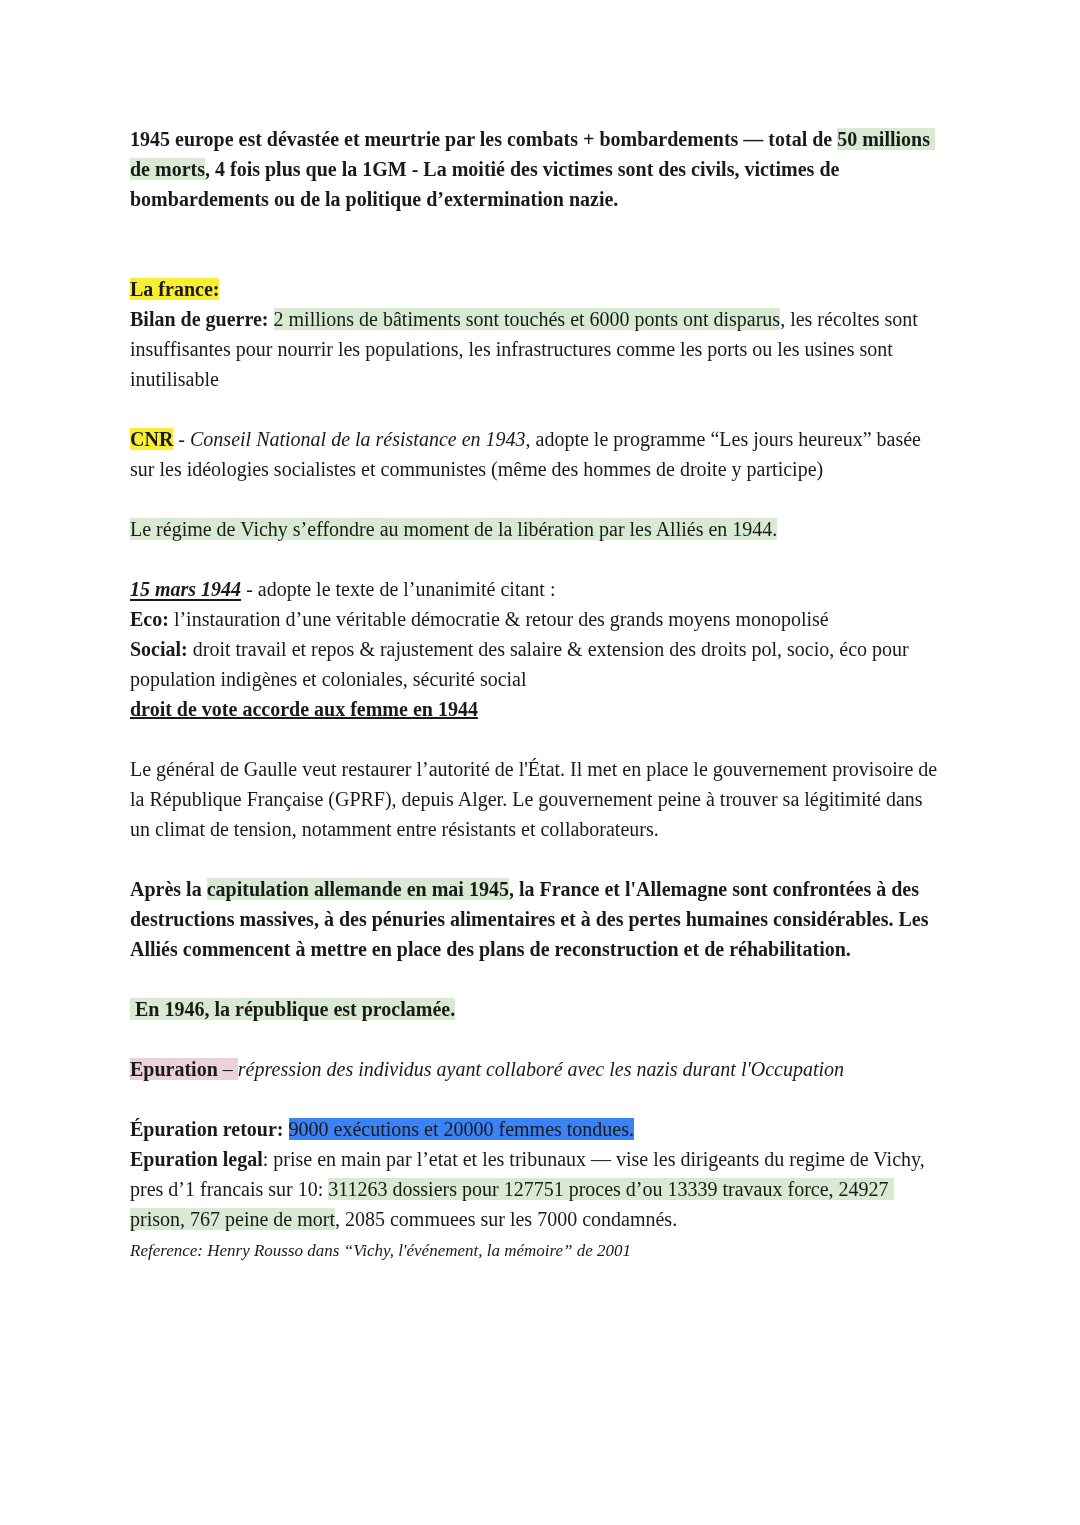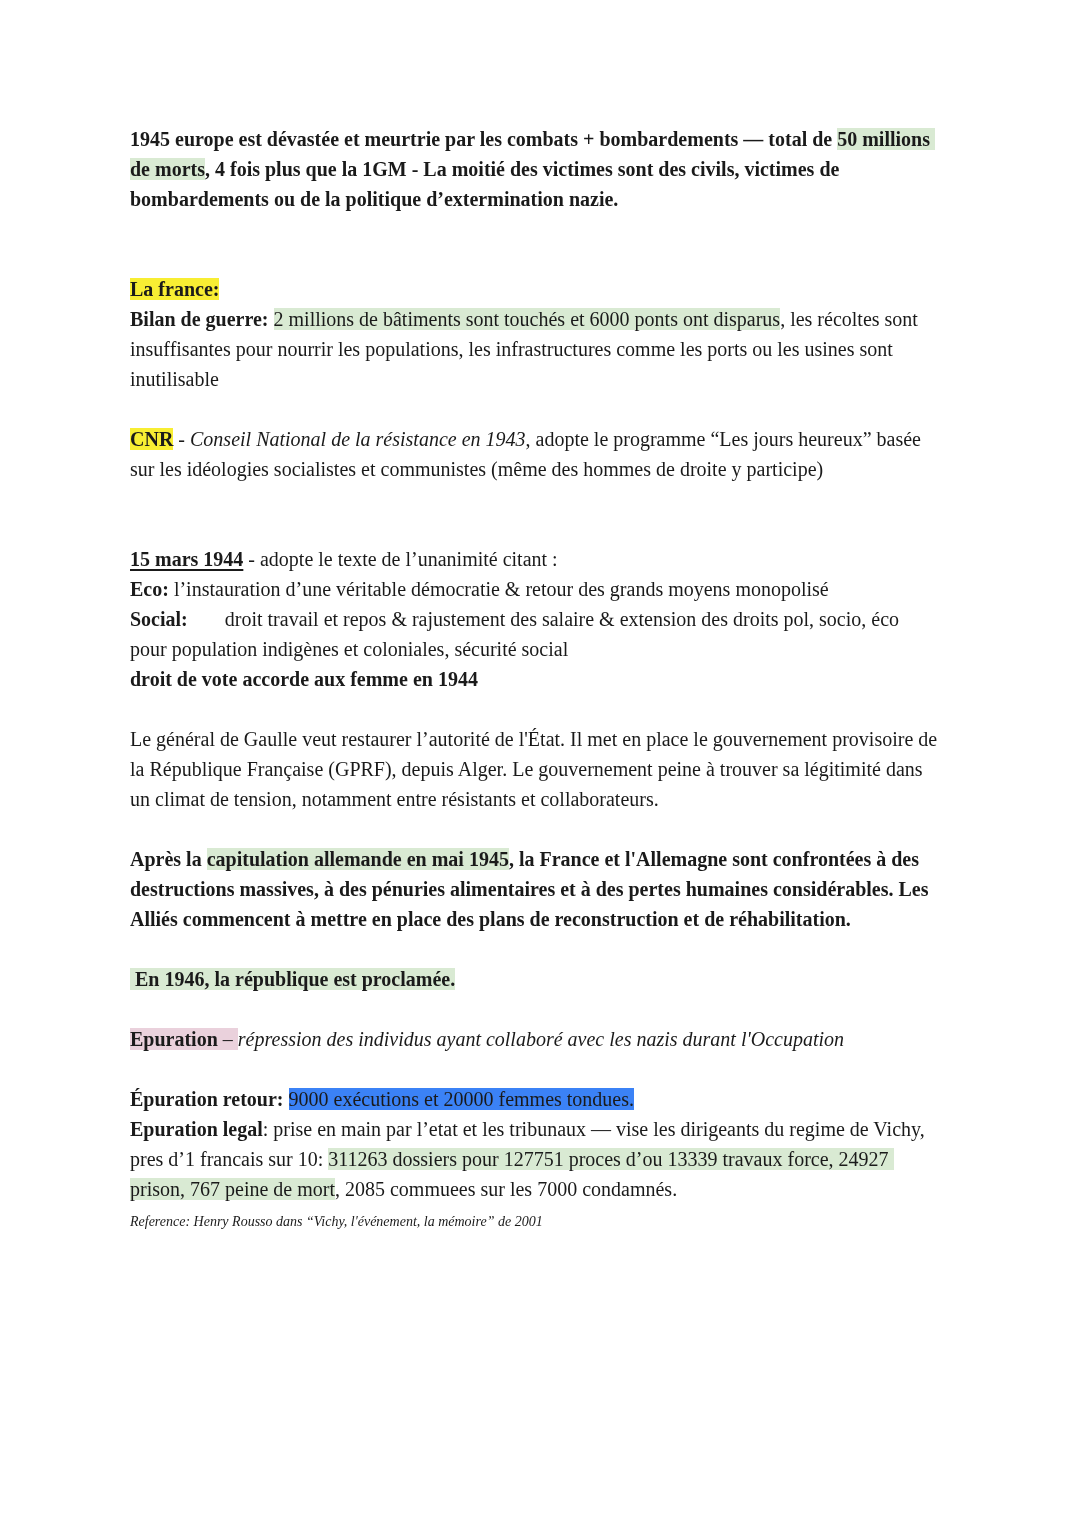--- a/index.html
+++ b/index.html
@@ -24,41 +24,42 @@
     font-size: 20px;
     line-height: 30px;
     color: #1a1a1a;
     white-space: pre-wrap;
     text-align: left;
   }
   .para.blank { min-height: 30px; }
   .seg { border-radius: 0; }
   .b { font-weight: 700; }
   .i { font-style: italic; text-align: center; }
-  .u { text-decoration: underline; text-underline-offset: 3px; }
-  .small { font-size: 14px; }
+  .u { text-decoration: underline; text-underline-offset: 3px; font-style: italic; }
+  .small { font-size: 17px; }
 </style>
 </head>
 <body style="background: rgb(255, 255, 255);">
 
 <div class="page">
   <div class="doc-body">
       <p class="para"><span class="seg b" style="color: rgb(26, 26, 26);">1945 europe est dévastée et meurtrie par les combats + bombardements — total de </span><span class="seg b" style="background-color: rgb(217, 234, 211); color: rgb(26, 26, 26);">50 millions de morts</span><span class="seg b" style="color: rgb(26, 26, 26);">, 4 fois plus que la 1GM - La moitié des victimes sont des civils, victimes de bombardements ou de la politique d’extermination nazie.</span></p>
       <p class="para blank">&nbsp;</p>
       <p class="para blank">&nbsp;</p>
       <p class="para"><span class="seg b" style="background-color: rgb(248, 238, 51); color: rgb(26, 26, 26); text-align: center;">La france:</span></p>
       <p class="para"><span class="seg b" style="color: rgb(26, 26, 26);">Bilan de guerre:</span><span class="seg" style="color: rgb(26, 26, 26);"> </span><span class="seg" style="background-color: rgb(217, 234, 211); color: rgb(26, 26, 26);">2 millions de bâtiments sont touchés et 6000 ponts ont disparus</span><span class="seg" style="color: rgb(26, 26, 26);">, les récoltes sont insuffisantes pour nourrir les populations, les infrastructures comme les ports ou les usines sont inutilisable</span></p>
       <p class="para blank">&nbsp;</p>
       <p class="para"><span class="seg b" style="background-color: rgb(248, 238, 51); color: rgb(26, 26, 26);">CNR</span><span class="seg" style="color: rgb(26, 26, 26);"> - </span><span class="seg i" style="color: rgb(26, 26, 26);">Conseil National de la résistance en 1943</span><span class="seg" style="color: rgb(26, 26, 26);">, adopte le programme “Les jours heureux” basée sur les idéologies socialistes et communistes (même des hommes de droite y participe)</span></p>
       <p class="para blank">&nbsp;</p>
+      <p class="para"><span class="seg" style="background-color: rgb(217, 234, 211); color: rgb(26, 26, 26);">Le régime de Vichy s’effondre au moment de la libération par les Alliés en 1944.</span></p>
       <p class="para blank">&nbsp;</p>
       <p class="para"><span class="seg b u" style="color: rgb(26, 26, 26);">15 mars 1944</span><span class="seg" style="color: rgb(26, 26, 26);"> - adopte le texte de l’unanimité citant :</span></p>
       <p class="para"><span class="seg b" style="color: rgb(26, 26, 26);">Eco:</span><span class="seg" style="color: rgb(26, 26, 26);"> l’instauration d’une véritable démocratie &amp; retour des grands moyens monopolisé</span></p>
-      <p class="para"><span class="seg b" style="color: rgb(26, 26, 26);">Social:</span><span class="seg" style="color: rgb(26, 26, 26); margin-left: 32px;"> droit travail et repos &amp; rajustement des salaire &amp; extension des droits pol, socio, éco pour population indigènes et coloniales, sécurité social</span></p>
-      <p class="para"><span class="seg b" style="color: rgb(26, 26, 26);">droit de vote accorde aux femme en 1944</span></p>
+      <p class="para"><span class="seg b" style="color: rgb(26, 26, 26);">Social:</span><span class="seg" style="color: rgb(26, 26, 26);"> droit travail et repos &amp; rajustement des salaire &amp; extension des droits pol, socio, éco pour population indigènes et coloniales, sécurité social</span></p>
+      <p class="para"><span class="seg b" style="color: rgb(26, 26, 26); text-decoration: underline;">droit de vote accorde aux femme en 1944</span></p>
       <p class="para blank">&nbsp;</p>
       <p class="para"><span class="seg" style="color: rgb(26, 26, 26);">Le général de Gaulle veut restaurer l’autorité de l'État. Il met en place le gouvernement provisoire de la République Française (GPRF), depuis Alger. Le gouvernement peine à trouver sa légitimité dans un climat de tension, notamment entre résistants et collaborateurs.</span></p>
       <p class="para blank">&nbsp;</p>
       <p class="para"><span class="seg b" style="color: rgb(26, 26, 26);">Après la </span><span class="seg b" style="background-color: rgb(217, 234, 211); color: rgb(26, 26, 26);">capitulation allemande en mai 1945</span><span class="seg b" style="color: rgb(26, 26, 26);">, la France et l'Allemagne sont confrontées à des destructions massives, à des pénuries alimentaires et à des pertes humaines considérables. Les Alliés commencent à mettre en place des plans de reconstruction et de réhabilitation.</span></p>
       <p class="para blank">&nbsp;</p>
       <p class="para"><span class="seg b" style="background-color: rgb(217, 234, 211); color: rgb(26, 26, 26);"> En 1946, la république est proclamée.</span></p>
       <p class="para blank">&nbsp;</p>
       <p class="para"><span class="seg b" style="background-color: rgb(234, 209, 220); color: rgb(26, 26, 26);">Epuration</span><span class="seg" style="background-color: rgb(234, 209, 220); color: rgb(26, 26, 26);"> – </span><span class="seg i" style="color: rgb(26, 26, 26);">répression des individus ayant collaboré avec les nazis durant l'Occupation</span></p>
       <p class="para blank">&nbsp;</p>
       <p class="para"><span class="seg b" style="color: rgb(26, 26, 26);">Épuration retour:</span><span class="seg" style="color: rgb(26, 26, 26);"> </span><span class="seg" style="background-color: #3b82f6; color: rgb(26, 26, 26);">9000 exécutions et 20000 femmes tondues.</span></p>

